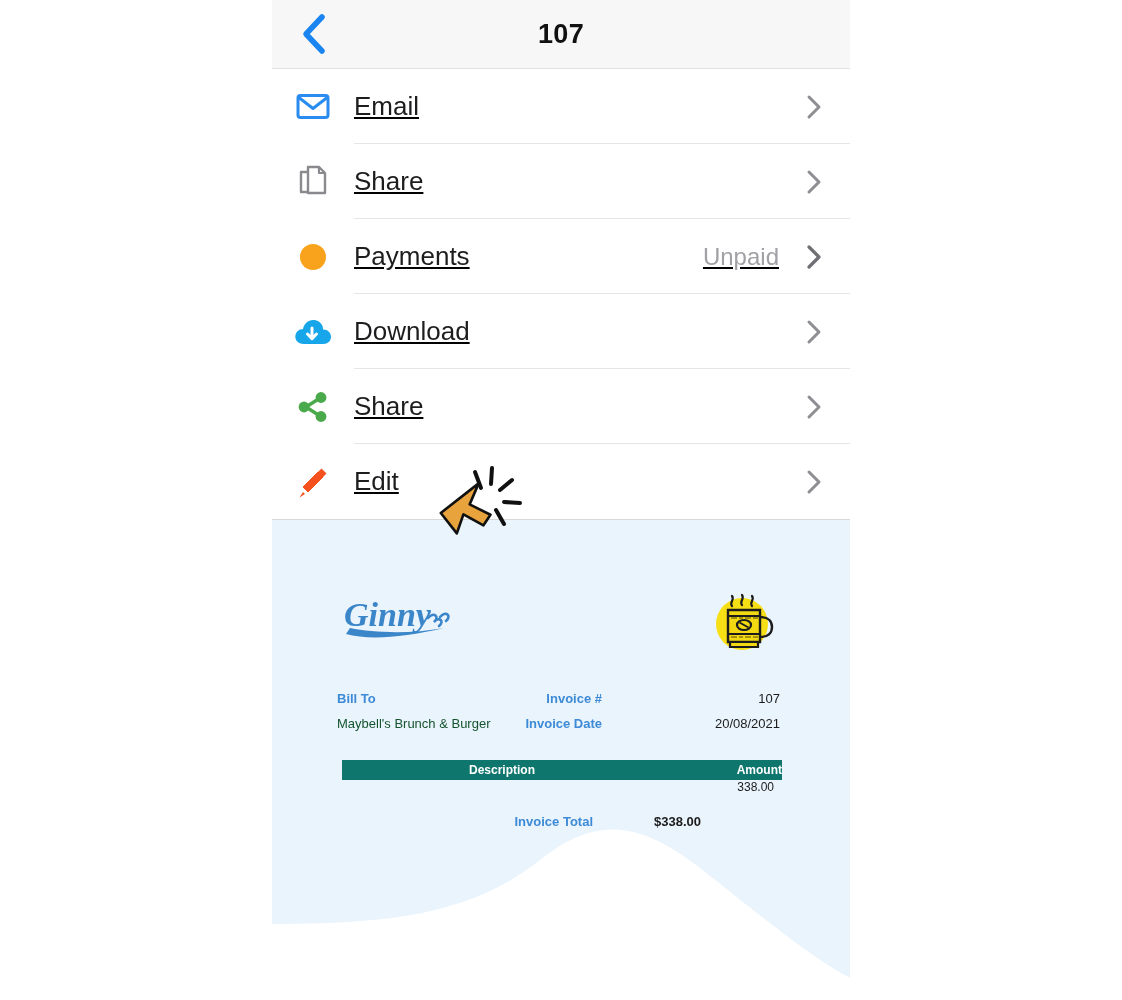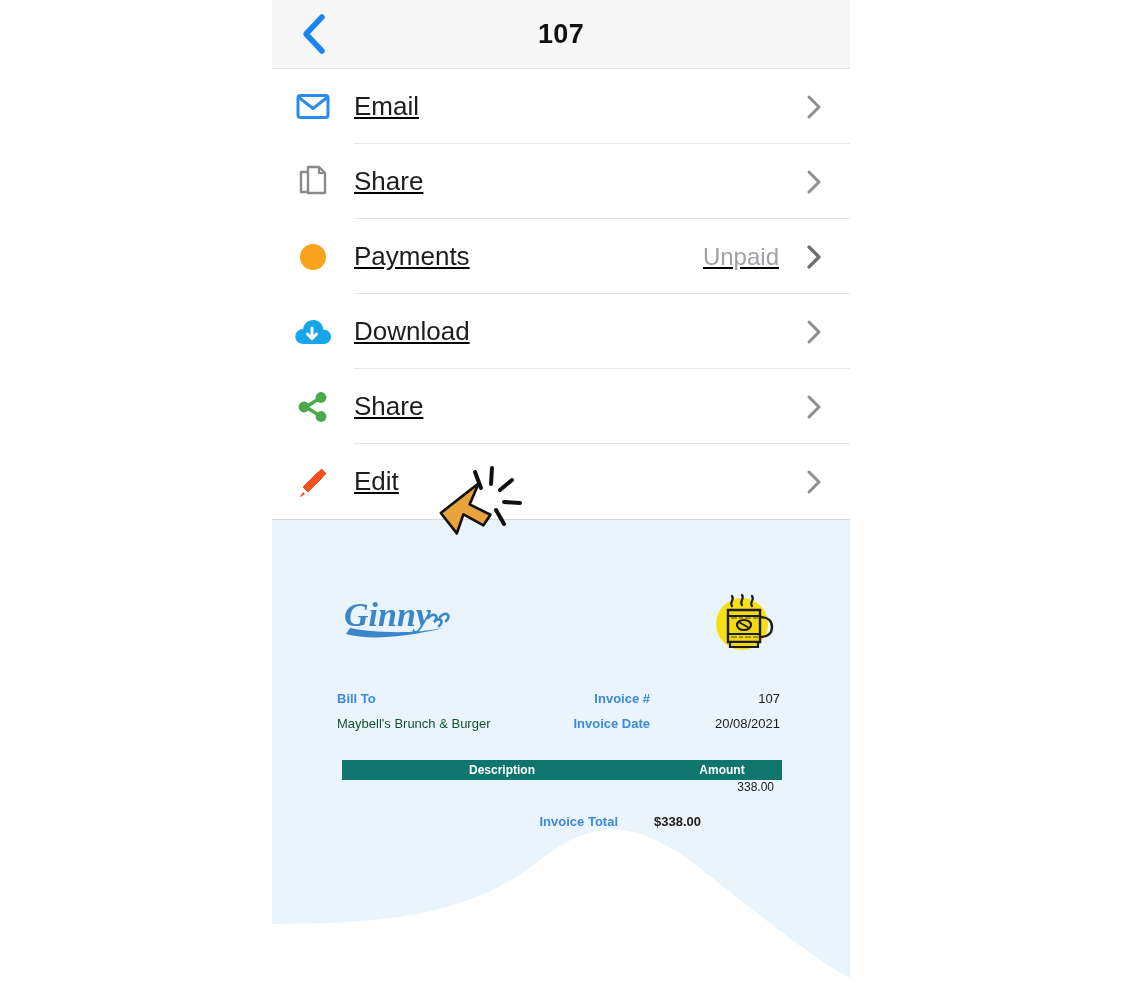--- a/index.html
+++ b/index.html
@@ -158,20 +158,21 @@
   #invoice-meta-block {
     position: absolute;
     right: 70px;
     top: 171px;
     width: 300px;
   }
   .inv-meta-line {
     display: flex;
     justify-content: space-between;
     margin-bottom: 10px;
+    gap: 48px;
   }
   .inv-meta-line .inv-meta-label { text-align: right; flex: 1; padding-right: 40px; }
   .inv-meta-line .inv-meta-value { width: 90px; text-align: right; }
 
   #items-table {
     position: absolute;
     left: 70px;
     right: 68px;
     top: 240px;
   }
@@ -183,21 +184,21 @@
   }
   #items-head .th-desc {
     flex: 1;
     text-align: center;
     font-size: 12px;
     font-weight: bold;
     color: #ffffff;
   }
   #items-head .th-amt {
     width: 120px;
-    text-align: center;
+    text-align: right;
     font-size: 12px;
     font-weight: bold;
     color: #ffffff;
   }
   .item-row {
     display: flex;
     height: 28px;
     align-items: flex-start;
   }
   .item-row .td-desc { flex: 1; font-size: 12px; color: #1b1b1b; }
@@ -205,20 +206,21 @@
     width: 120px;
     text-align: right;
     padding-right: 8px;
     font-size: 12px;
     color: #1b1b1b;
   }
   #total-row {
     display: flex;
     align-items: center;
     height: 26px;
+    gap: 25px;
   }
   #total-row .total-label {
     flex: 1;
     text-align: right;
     padding-right: 36px;
     font-size: 13px;
     font-weight: bold;
     color: #3d8ad6;
   }
   #total-row .total-value {

